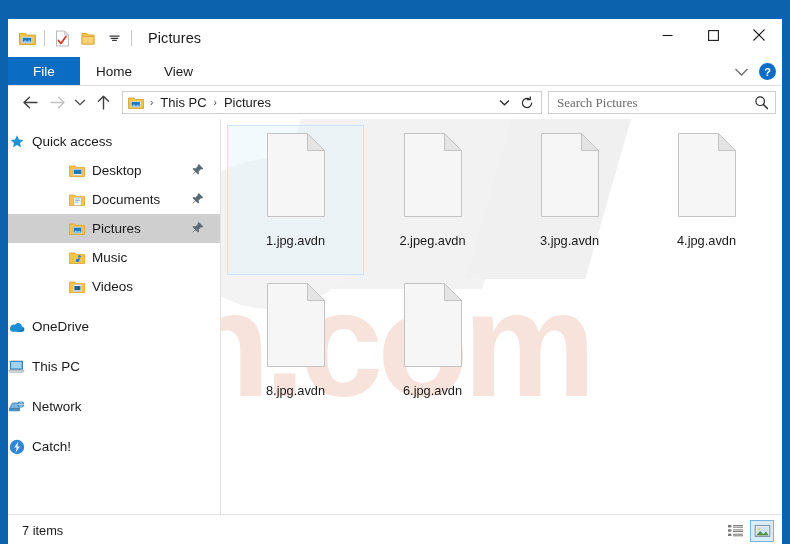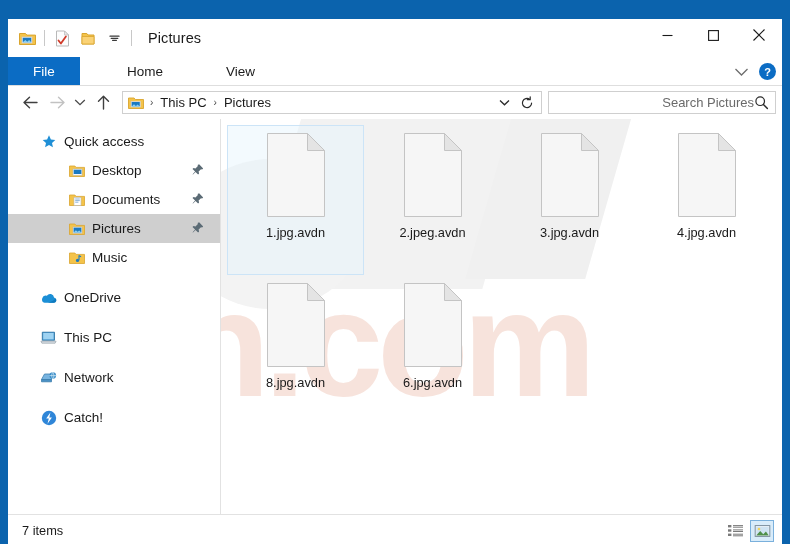--- a/index.html
+++ b/index.html
@@ -44,21 +44,20 @@
     display: flex; align-items: center; justify-content: center;
     color: #111;
   }
   
   #tabsbar {
     position: relative;
     height: 29px;
     background: #ffffff;
     display: flex; align-items: stretch;
     border-bottom: 1px solid #dedede;
-    gap: 31px;
   }
   .tab {
     display: flex; align-items: center; justify-content: center;
     font-size: 13.5px; color: #1b1b1b;
     padding: 0 16px; min-width: 56px;
   }
   .tab.file { background: #0b6cc4; color: #fff; min-width: 72px; }
   .ribbon-right {
     position: absolute; right: 6px; top: 0; height: 29px;
     display: flex; align-items: center; gap: 10px;
@@ -96,23 +95,24 @@
   .crumb {
     font-size: 13px; color: #1a1a1a; white-space: nowrap;
     padding: 0 3px;
   }
   .crumb-sep { color: #4a4a4a; font-size: 10px; padding: 0 2px; }
   .addr-right { display: flex; align-items: center; gap: 2px; }
   #searchbox {
     width: 228px; height: 23px;
     border: 1px solid #cfcfcf;
     background: #fff;
-    display: flex; align-items: center; justify-content: flex-end;
+    display: flex; align-items: center; justify-content: space-between;
     margin-left: 6px;
     padding: 0 6px 0 8px;
+    font-family: Liberation Serif, serif;
   }
   #searchbox .ph { font-size: 13px; color: #6a6a6a; }
   
   #bodysplit {
     position: relative;
     height: 395px;
     display: flex;
     background: #fff;
     overflow: hidden;
   }
@@ -120,21 +120,21 @@
     width: 212px;
     background: #ffffff;
     padding-top: 8px;
     position: relative;
     z-index: 2;
   }
   #vdivider { width: 1px; background: #e2e2e2; }
   .nav-item {
     height: 29px;
     display: flex; align-items: center;
-    padding-left: 32px;
+    padding-left: 0;
     position: relative;
     font-size: 13.5px; color: #1a1a1a;
   }
   .nav-item.indent { padding-left: 60px; }
   .nav-item.selected { background: #cfcfcf; }
   .nav-icon {
     width: 17px; height: 17px;
     margin-right: 7px;
     display: flex; align-items: center; justify-content: center;
     flex: 0 0 auto;
@@ -159,21 +159,21 @@
     display: flex; flex-direction: column; align-items: center;
     padding-top: 6px;
     border: 1px solid transparent;
   }
   .file-item.selected {
     border: 1px solid #cce4f7;
     background: rgba(229,243,253,.45);
   }
   .file-icon { width: 66px; height: 86px; position: relative; }
   .file-label {
-    margin-top: 7px;
+    margin-top: 15px;
     font-size: 12.8px; color: #1a1a1a;
     text-align: center; line-height: 16px;
     width: 120px; word-break: break-word;
   }
   
   .wm {
     position: absolute;
     pointer-events: none;
     z-index: 1;
     font-weight: bold;
@@ -398,20 +398,32 @@
           <svg width="16" height="14" viewBox="0 0 16 14">
             <path d="M0.5 2h5.4l1.2 1.4h8.4v9.1H0.5z" fill="#f4c34a" stroke="#d9a52e" stroke-width=".8"></path>
             <path d="M10 4.2v5.1" stroke="#1b7ac2" stroke-width="1.1"></path>
             <circle cx="8.5" cy="9.4" r="1.6" fill="#1b7ac2"></circle>
             <path d="M10 4.2l2.1.7v1.4L10 5.6z" fill="#1b7ac2"></path>
           </svg>
         </span>
         <span>Music</span>
       </div>
 
+      <div class="nav-item indent">
+        <span class="nav-icon">
+          <svg width="16" height="14" viewBox="0 0 16 14">
+            <path d="M0.5 2h5.4l1.2 1.4h8.4v9.1H0.5z" fill="#f4c34a" stroke="#d9a52e" stroke-width=".8"></path>
+            <rect x="4.3" y="4.6" width="8.2" height="7" fill="#ffffff" stroke="#b9b9b9" stroke-width=".6"></rect>
+            <rect x="5" y="5.9" width="6.8" height="4.4" fill="#2a5f8f"></rect>
+            <rect x="4.4" y="4.6" width="1.1" height="7" fill="#d4d4d4"></rect>
+            <rect x="11.4" y="4.6" width="1.1" height="7" fill="#d4d4d4"></rect>
+          </svg>
+        </span>
+        <span>Videos</span>
+      </div>
 
       <div class="nav-gap"></div>
 
       <div class="nav-item">
         <span class="nav-icon">
           <svg width="17" height="12" viewBox="0 0 17 12">
             <path d="M4.6 10.8h9.1a2.7 2.7 0 0 0 .35-5.35 3.9 3.9 0 0 0-7.2-1.6A3.05 3.05 0 0 0 4.6 10.8z" fill="#1b8fd6"></path>
             <path d="M4.6 10.8h9.1a2.7 2.7 0 0 0 2.1-4.4 16 16 0 0 1-11.2 4.4z" fill="#0e79bd"></path>
           </svg>
         </span>

